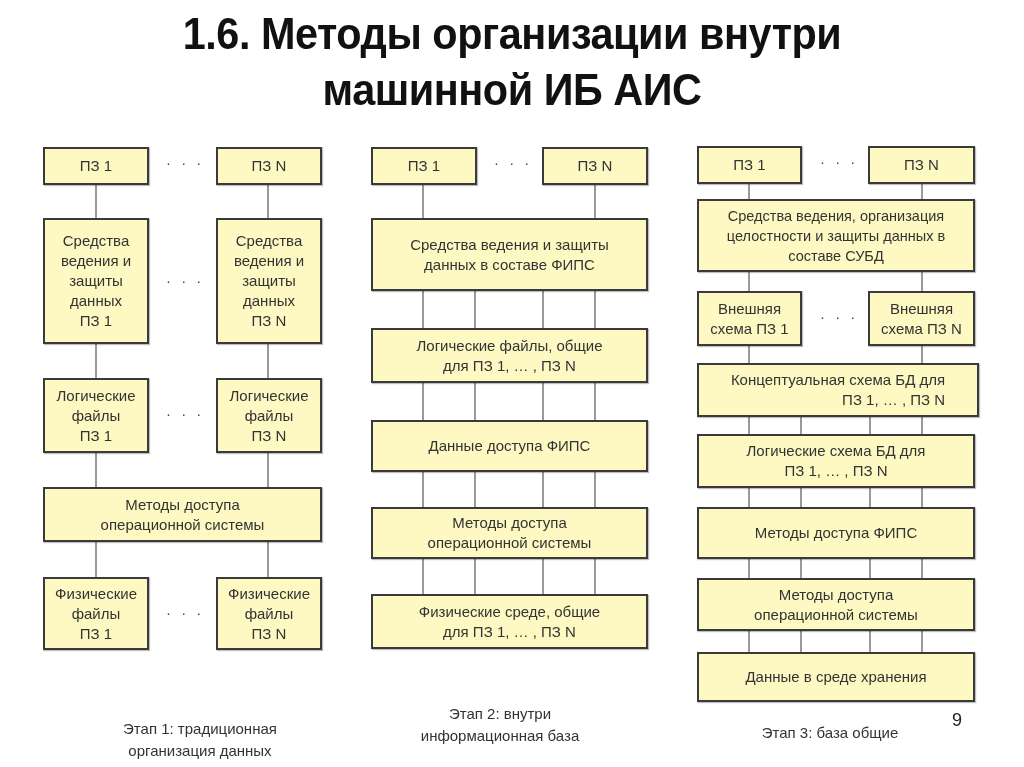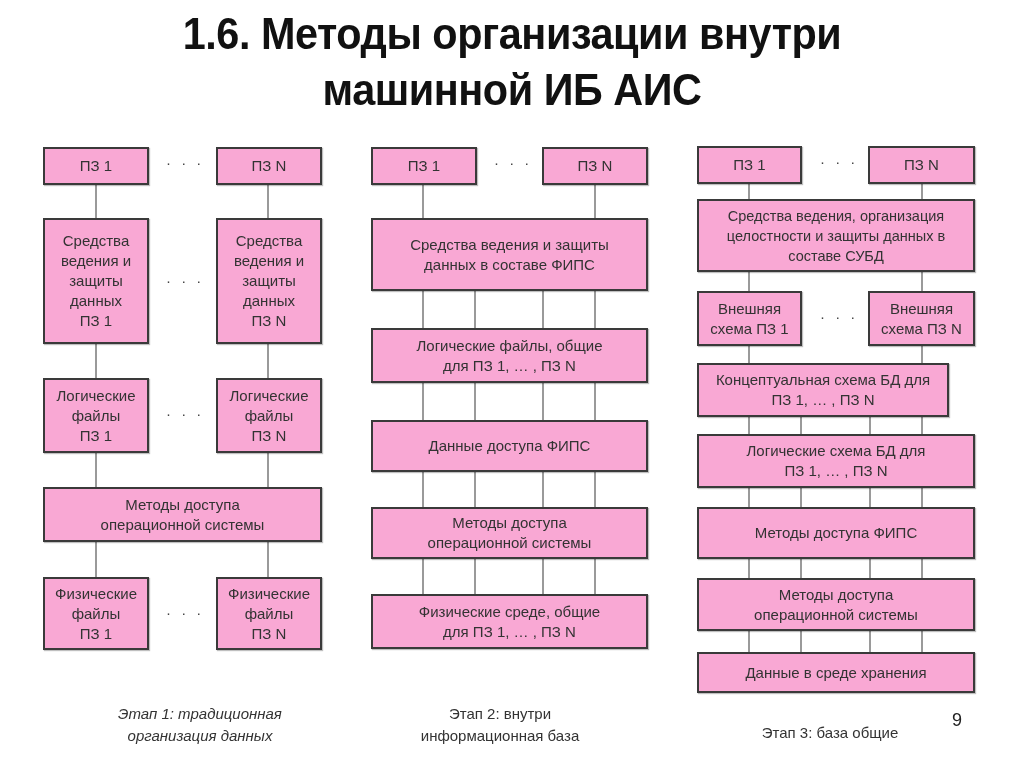--- a/index.html
+++ b/index.html
@@ -1,21 +1,21 @@
 <!DOCTYPE html>
 <html><head>
 <meta charset="utf-8">
 <style>
   html, body { margin: 0; padding: 0; background: #ffffff; }
   body { width: 1024px; height: 767px; position: relative; overflow: hidden;
          font-family: "Liberation Sans", sans-serif; color: #2a2a2a; }
   .title { position: absolute; left: 0; width: 1024px; top: 6px; text-align: center;
            font-family: "Liberation Sans", sans-serif; font-weight: bold; font-size: 45px;
            line-height: 56px; color: #111; letter-spacing: -0.5px; transform: scaleX(0.92); }
-  .box { position: absolute; box-sizing: border-box; border: 2px solid #3a3a3a; background: #f9a8d4;
+  .box { position: absolute; box-sizing: border-box; border: 2px solid #3a3a3a; background: #fef9c3;
          display: flex; align-items: center; justify-content: center; text-align: center;
          font-size: 15px; line-height: 20px; color: #333; white-space: pre-line;
          box-shadow: 1px 1px 1px rgba(0,0,0,0.25); }
   .vl { position: absolute; width: 2px; background: #9a9a9a; }
   .dots { position: absolute; font-size: 15px; letter-spacing: 3px; color: #444; }
   .caption { position: absolute; text-align: center; font-size: 15px; line-height: 22px; color: #333; white-space: pre-line; }
   .pagenum { position: absolute; font-size: 18px; color: #222; }
 </style>
 </head>
 <body>
@@ -62,21 +62,21 @@
 операционной системы</div>
 
   <div class="box" style="left:43px;top:577px;width:106px;height:73px;">Физические
 файлы
 ПЗ 1</div>
   <div class="dots" style="left:166px;top:604px;">· · ·</div>
   <div class="box" style="left:216px;top:577px;width:106px;height:73px;">Физические
 файлы
 ПЗ N</div>
 
-  <div class="caption" style="left:90px;top:703px;width:220px;font-style:italic;">Этап 1: традиционная
+  <div class="caption" style="left:90px;top:718px;width:220px;">Этап 1: традиционная
 организация данных</div>
 </div>
 
 <div>
   <div class="vl" style="left:422px;top:184px;height:36px;"></div>
   <div class="vl" style="left:594px;top:184px;height:36px;"></div>
 
   <div class="vl" style="left:422px;top:290px;height:40px;"></div>
   <div class="vl" style="left:474px;top:290px;height:40px;"></div>
   <div class="vl" style="left:542px;top:290px;height:40px;"></div>
@@ -150,24 +150,24 @@
   <div class="box" style="left:697px;top:199px;width:278px;height:73px;font-size:14.5px;">Средства ведения, организация
 целостности и защиты данных в
 составе СУБД</div>
 
   <div class="box" style="left:697px;top:291px;width:105px;height:55px;">Внешняя
 схема ПЗ 1</div>
   <div class="dots" style="left:820px;top:308px;">· · ·</div>
   <div class="box" style="left:868px;top:291px;width:107px;height:55px;">Внешняя
 схема ПЗ N</div>
 
-  <div class="box" style="left:697px;top:363px;width:252px;height:54px;">Концептуальная схема БД для
+  <div class="box" style="left:697px;top:363px;width:282px;height:54px;text-align:right;">Концептуальная схема БД для
 ПЗ 1, … , ПЗ N</div>
   <div class="box" style="left:697px;top:434px;width:278px;height:54px;">Логические схема БД для
 ПЗ 1, … , ПЗ N</div>
   <div class="box" style="left:697px;top:507px;width:278px;height:52px;">Методы доступа ФИПС</div>
   <div class="box" style="left:697px;top:578px;width:278px;height:53px;">Методы доступа
 операционной системы</div>
-  <div class="box" style="left:697px;top:652px;width:278px;height:41px;">Данные в среде хранения</div>
+  <div class="box" style="left:697px;top:652px;width:278px;height:50px;">Данные в среде хранения</div>
 
   <div class="pagenum" style="left:952px;top:710px;">9</div>
   <div class="caption" style="left:720px;top:722px;width:220px;">Этап 3: база общие</div>
 </div>
 
 </body></html>

